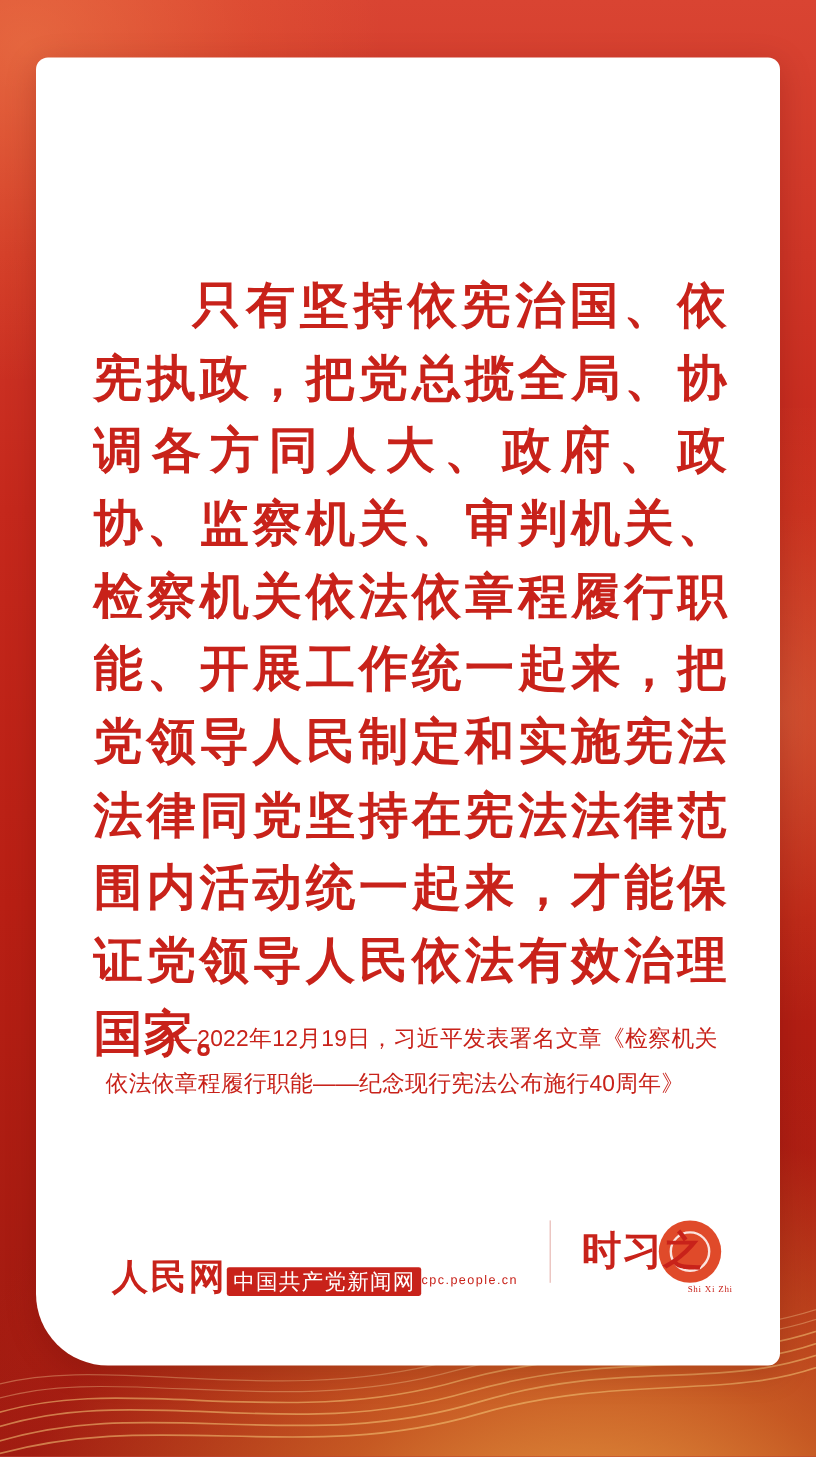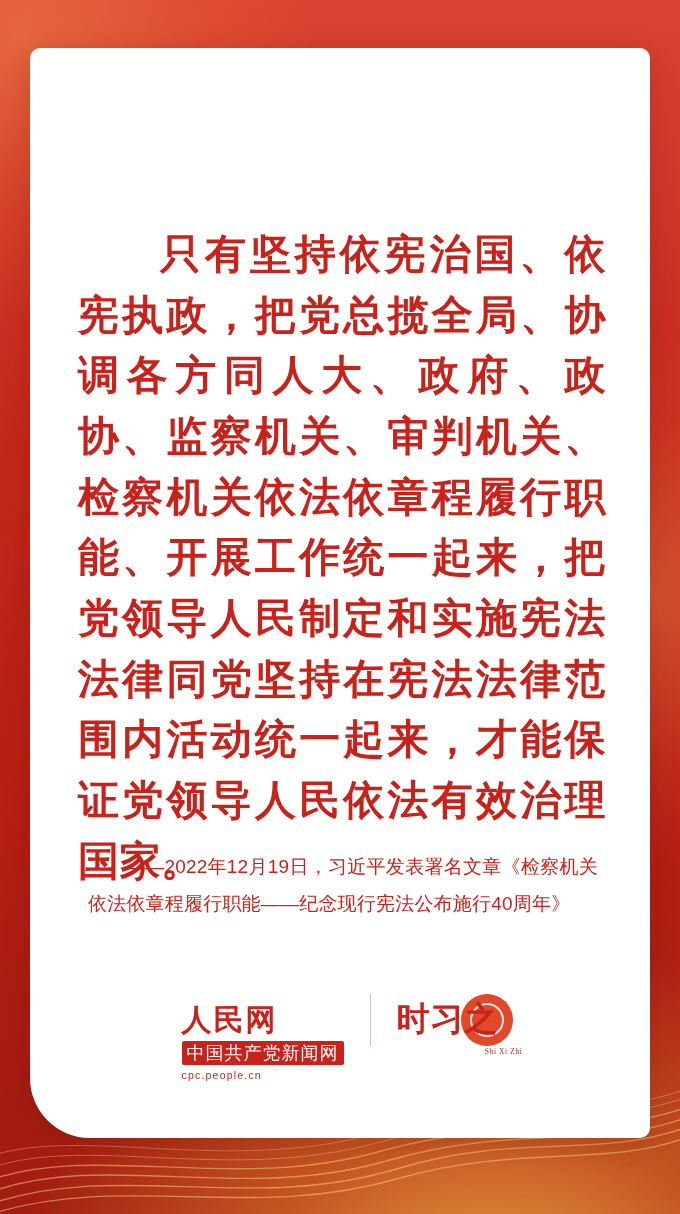--- a/index.html
+++ b/index.html
@@ -122,21 +122,22 @@
     right: 0;
     bottom: 58px;
     display: flex;
     align-items: center;
     justify-content: center;
     gap: 26px;
   }
 
   .people-logo {
     display: flex;
-    flex-direction: column;
+    flex-direction: row;
+    align-items: center;
     line-height: 1;
     margin-top: 45px;
   }
   .people-logo .pl-main {
     color: #c8221a;
     font-family: "DejaVu Serif", "Liberation Serif", serif;
     font-weight: 700;
     font-size: 30px;
     letter-spacing: 2px;
   }

